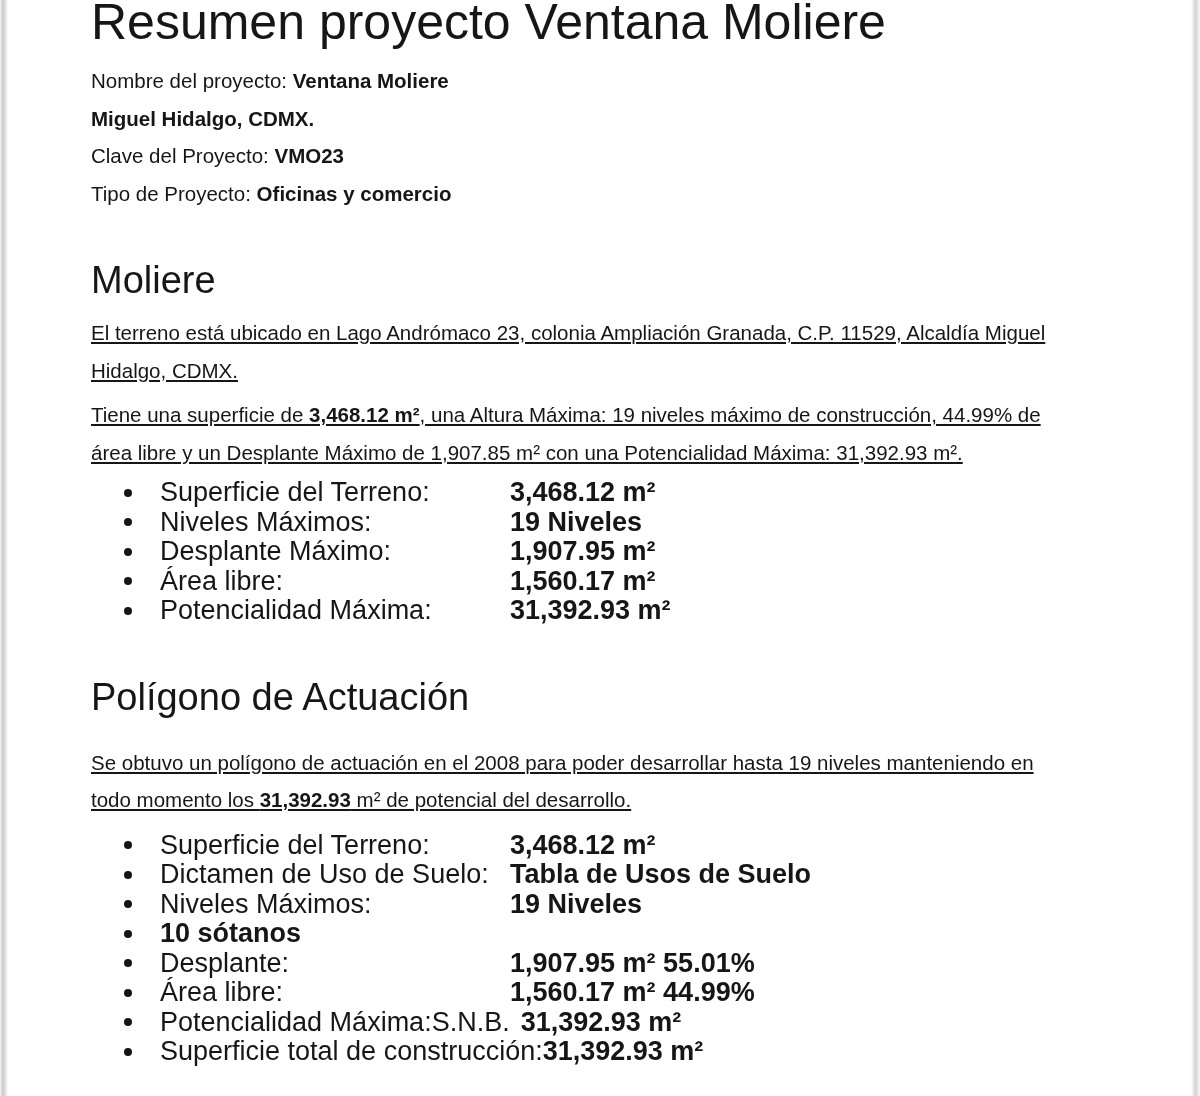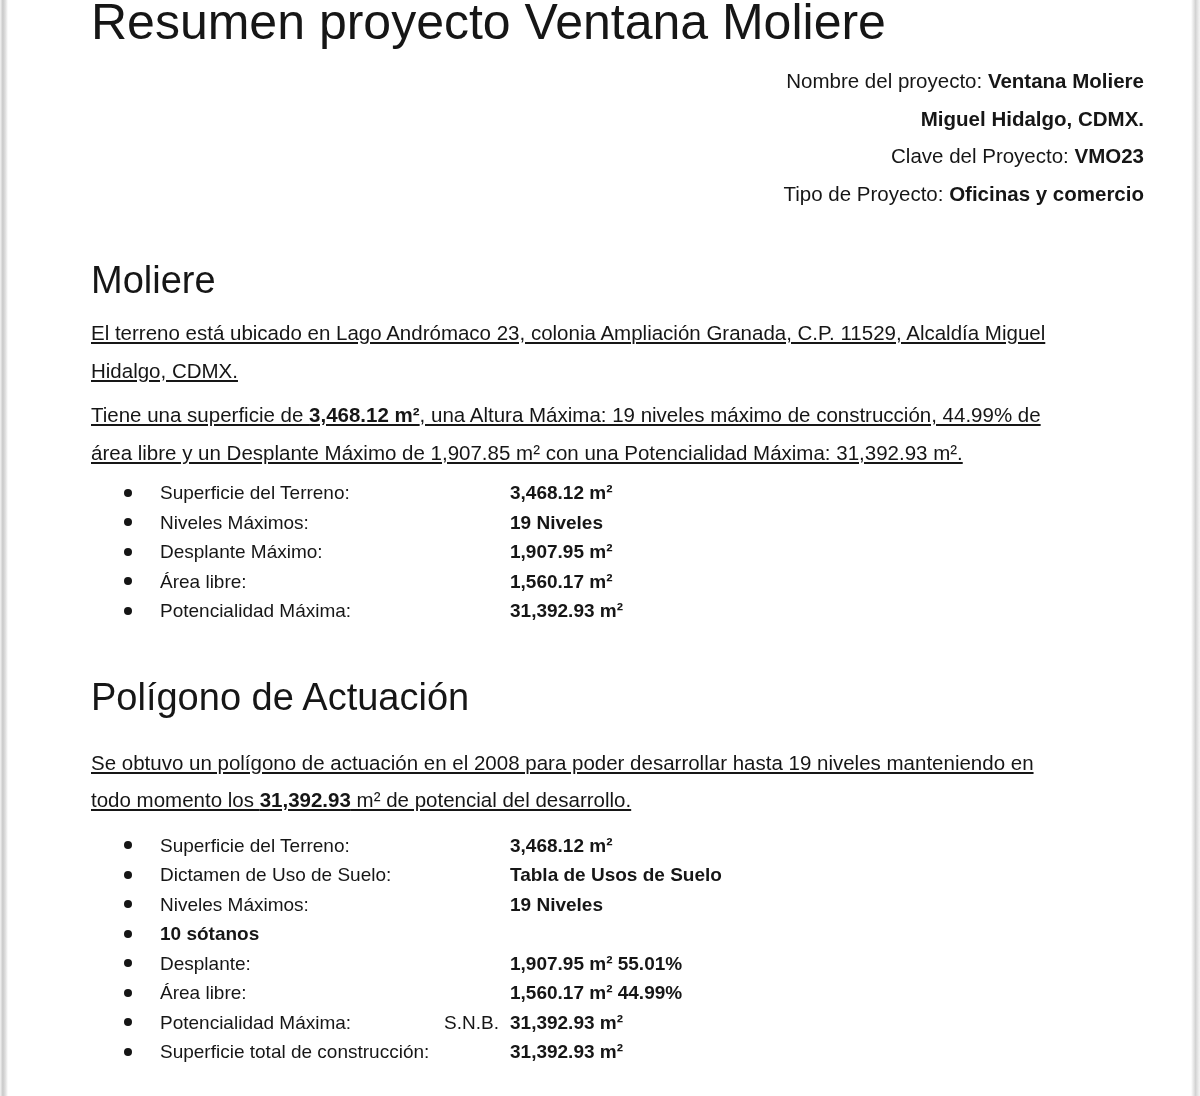--- a/index.html
+++ b/index.html
@@ -22,21 +22,21 @@
   .doc { padding: 0 56px 0 91px; }
 
   .doc-title {
     font-size: 50px;
     font-weight: 400;
     line-height: 54px;
     margin: -5px 0 0 0;
     white-space: nowrap;
   }
 
-  .meta { margin-top: 13px; text-align: right; }
+  .meta { margin-top: 13px; }
   .line { font-size: 20.5px; line-height: 37.5px; white-space: nowrap; }
   .b { font-weight: 700; }
 
   .sec-heading {
     font-size: 38px;
     font-weight: 400;
     line-height: 46px;
     margin: 0;
     white-space: nowrap;
   }
@@ -48,21 +48,21 @@
   .sec2 .sec-heading + .para { margin-top: 24px; }
   .para + .para { margin-top: 7px; }
 
   ul.bullets { list-style: none; margin: 0; padding: 0; }
   .sec1 ul.bullets { margin-top: 7px; }
   .sec2 ul.bullets { margin-top: 12px; }
 
   li.row {
     display: flex;
     align-items: baseline;
-    font-size: 19px;
+    font-size: 27px;
     line-height: 29.5px;
     white-space: nowrap;
     text-align: right;
   }
   .dot {
     flex: 0 0 69px;
     padding-left: 33px;
     box-sizing: border-box;
     align-self: center;
   }

